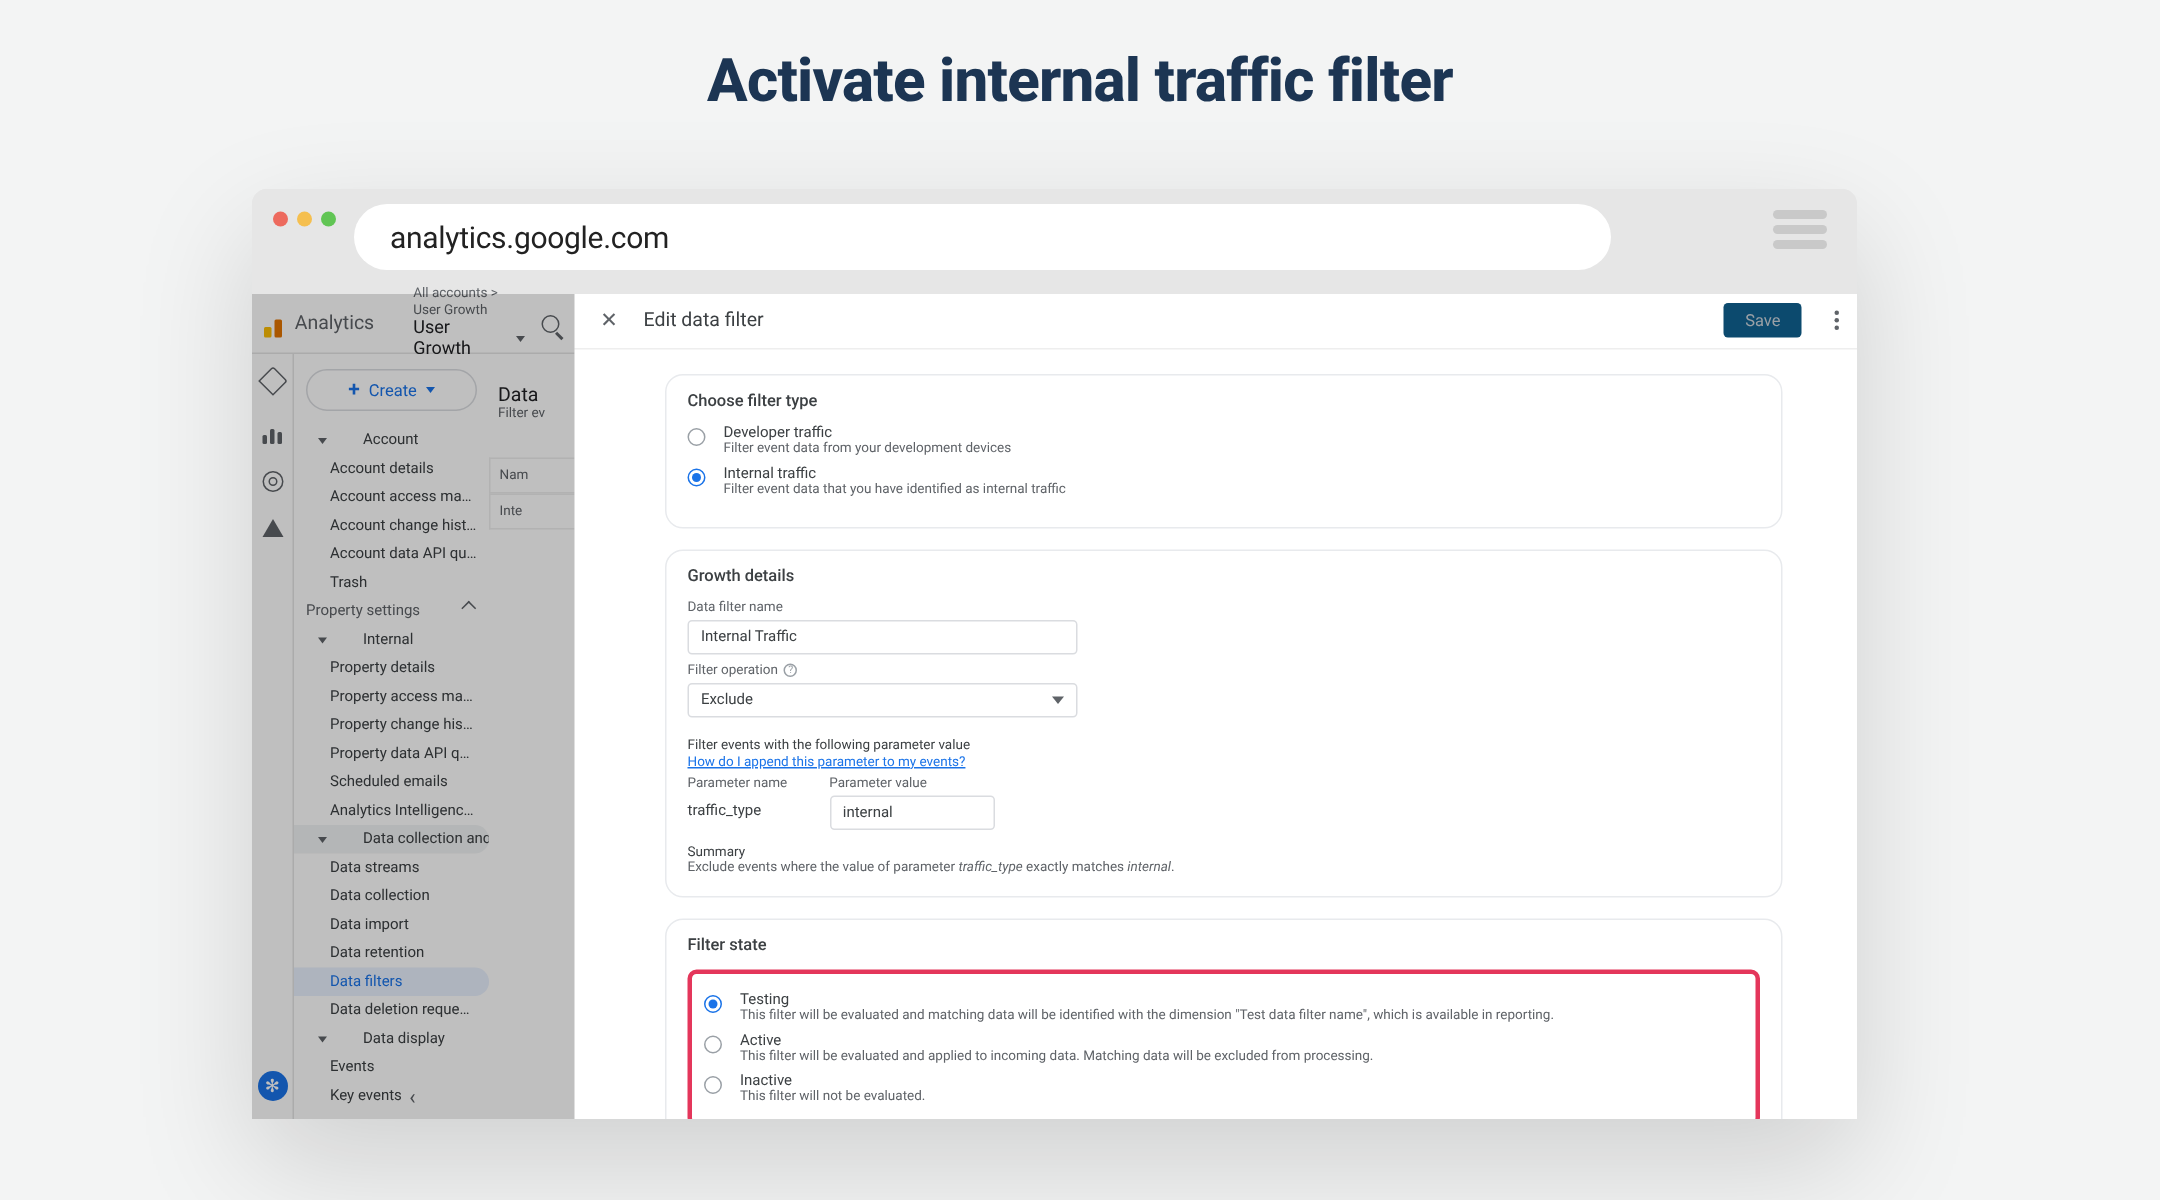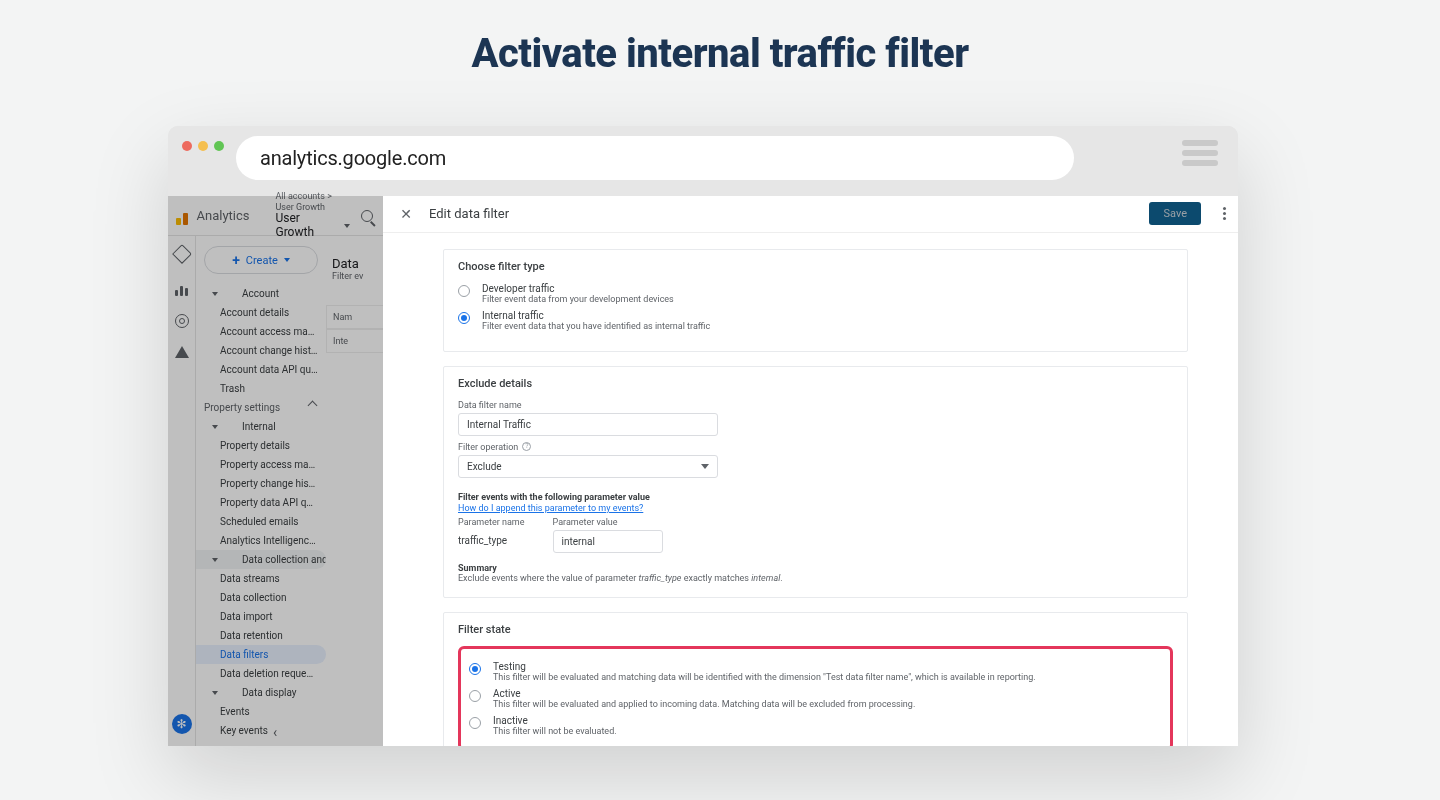--- a/index.html
+++ b/index.html
@@ -188,21 +188,21 @@
   .savebtn{margin-left:auto;font-size:11px;color:#9aa0a6;background:#0c4a6e;border-radius:3px;padding:5px 14px;}
   .kebab{margin-left:10px;display:flex;flex-direction:column;gap:2px;}
   .kebab span{width:3px;height:3px;background:#5f6368;border-radius:50%;}
 
   .panel-body{
     padding:16px 50px 16px 60px;
     overflow:auto;
     background:#fff;
   }
   .card{
-    border:1px solid #e8eaed;border-radius:2px;
+    border:1px solid #e8eaed;border-radius:12px;
     padding:10px 14px 14px;
     margin-bottom:14px;
     font-size:10px;color:#3c4043;
   }
   .card h4{font-size:11px;font-weight:500;color:#3c4043;margin-bottom:10px;}
   .radio-row{display:flex;gap:12px;align-items:flex-start;margin:6px 0;}
   .radio{flex:none;width:12px;height:12px;border:1.5px solid #9aa0a6;border-radius:50%;margin-top:2px;position:relative;}
   .radio.on{border-color:#1a73e8;}
   .radio.on::after{content:"";position:absolute;inset:2px;background:#1a73e8;border-radius:50%;}
   .rr-t{font-size:10px;color:#3c4043;}
@@ -213,21 +213,21 @@
   .tin{
     border:1px solid #dadce0;border-radius:3px;
     padding:5px 8px;font-size:10px;color:#3c4043;width:260px;
   }
   .sel-box{
     border:1px solid #dadce0;border-radius:3px;
     padding:5px 8px;font-size:10px;color:#3c4043;width:260px;
     display:flex;justify-content:space-between;align-items:center;
   }
   .sel-box .car{width:0;height:0;border-left:4px solid transparent;border-right:4px solid transparent;border-top:5px solid #5f6368;}
-  .bold9{font-size:9px;font-weight:700;}
+  .bold9{font-size:9px;font-weight:400;}
   .link{color:#1a73e8;text-decoration:underline;font-size:9px;}
   .cols{display:flex;gap:28px;margin-top:4px;}
   .col .lbl{margin-top:0;}
   .plain-val{font-size:10px;padding-top:5px;}
   .summary{margin-top:10px;}
   .summary .stxt{font-size:9px;color:#5f6368;}
   .summary .stxt i{font-style:italic;}
 
   .state-box{
     border:3px solid #e4365b;border-radius:6px;
@@ -386,21 +386,21 @@
           <div class="radio-row">
             <span class="radio on"></span>
             <div>
               <div class="rr-t">Internal traffic</div>
               <div class="rr-d">Filter event data that you have identified as internal traffic</div>
             </div>
           </div>
         </div>
 
         <div class="card">
-          <h4>Exclude details</h4>
+          <h4>Growth details</h4>
 
           <div class="lbl">Data filter name</div>
           <div class="tin">Internal Traffic</div>
 
           <div class="lbl">
             <span>Filter operation</span>
             <span class="help-ico">?</span>
           </div>
           <div class="sel-box">
             <span>Exclude</span>

